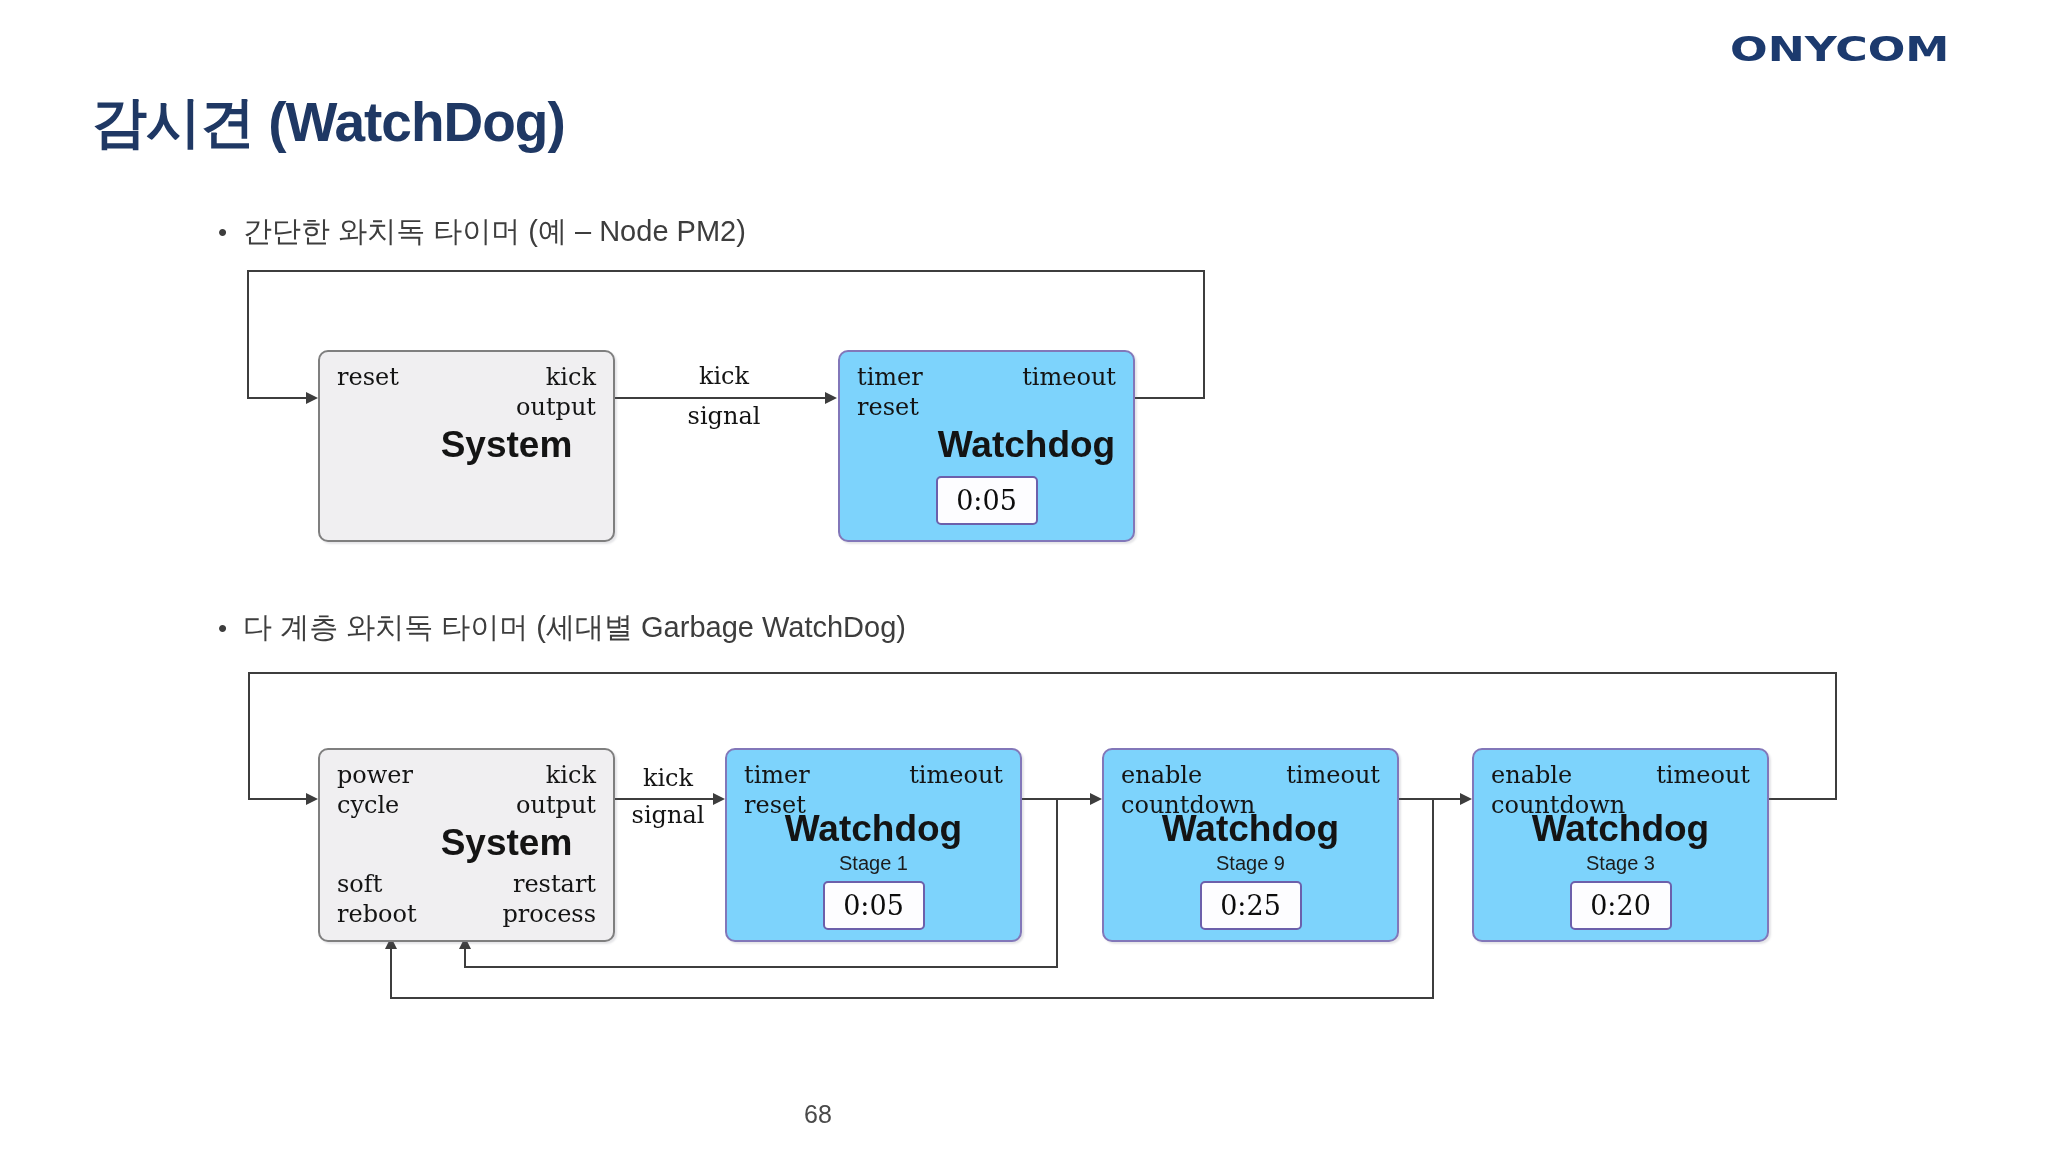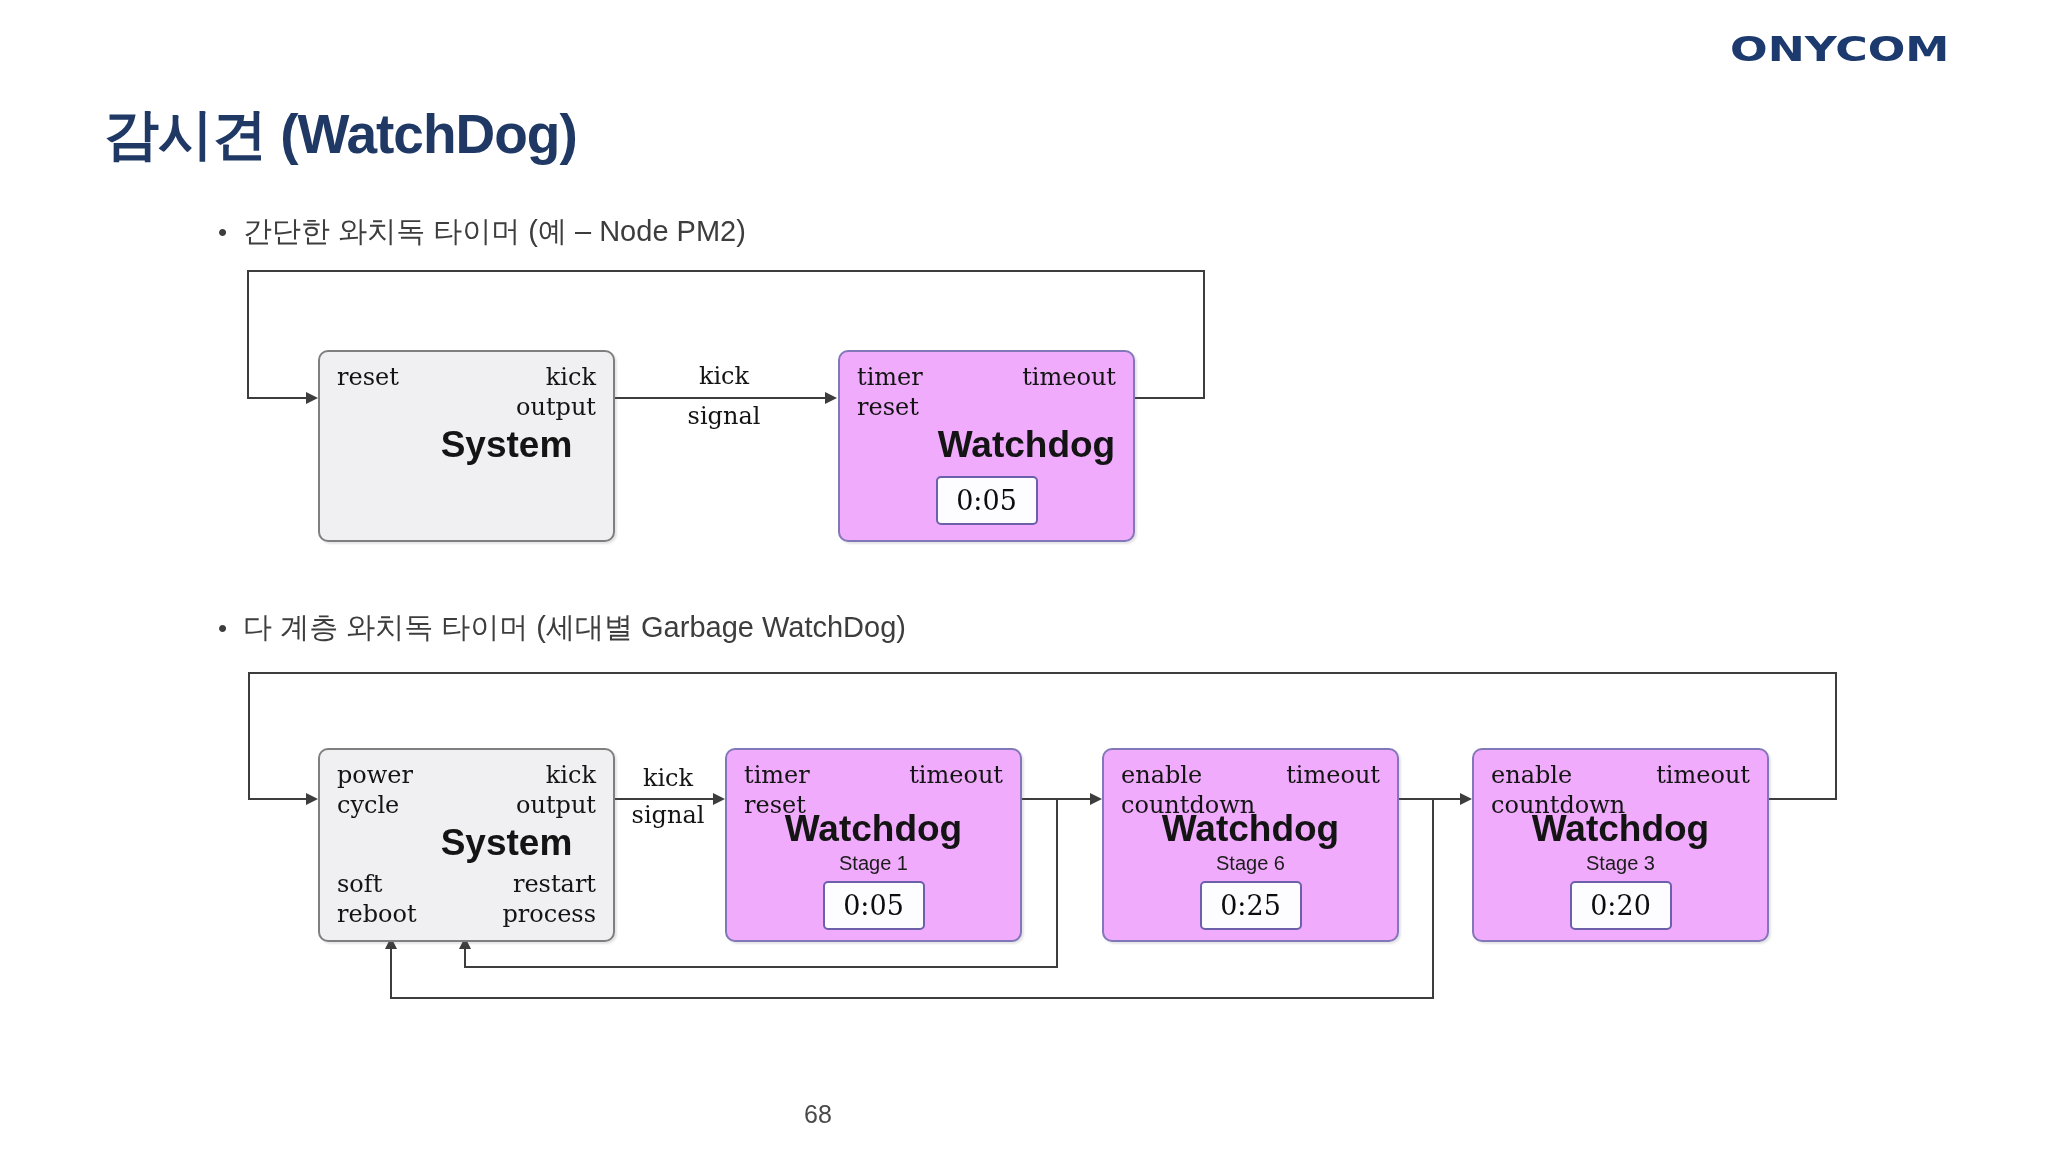--- a/index.html
+++ b/index.html
@@ -1,39 +1,39 @@
 <!DOCTYPE html>
 <html><head>
 <meta charset="utf-8">
 <style>
   html,body{margin:0;padding:0;background:#e9e9e9;}
   .slide{position:relative;width:2048px;height:1152px;background:#ffffff;overflow:hidden;
          font-family:"Liberation Sans",sans-serif;}
   .title{position:absolute;left:88px;top:82px;font-size:55px;font-weight:700;color:#1F3864;
-         letter-spacing:-1px;margin:16px;}
+         letter-spacing:-1px;margin:4px;}
   .logo{position:absolute;left:1730px;top:30px;font-size:41px;font-weight:900;color:#1C3A6E;
         letter-spacing:0px;transform:scale(1.08,0.82);transform-origin:top left;
         font-family:"DejaVu Sans",sans-serif;}
   .bullet{position:absolute;font-size:29px;color:#3d3d3d;display:flex;align-items:baseline;}
   .bullet .dot{font-size:26px;margin-right:16px;color:#3d3d3d;}
   .b1{left:218px;top:212px;}
   .b2{left:218px;top:608px;}
 
   
   .hline{position:absolute;height:2px;background:#3d3d3d;}
   .vline{position:absolute;width:2px;background:#3d3d3d;}
   .arr-r{position:absolute;width:0;height:0;border-top:6px solid transparent;
          border-bottom:6px solid transparent;border-left:12px solid #3d3d3d;}
   .arr-u{position:absolute;width:0;height:0;border-left:6px solid transparent;
          border-right:6px solid transparent;border-bottom:12px solid #3d3d3d;}
 
   .node{position:absolute;border-radius:10px;border:2px solid #888;
         box-shadow:2px 2px 2px rgba(110,110,130,0.18);}
   .node.gray{background:#F0EFF1;border-color:#7F7F7F;}
-  .node.purple{background:#f0abfc;border-color:#8277B9;}
+  .node.purple{background:#7dd3fc;border-color:#8277B9;}
 
   .port{position:absolute;font-family:"DejaVu Serif",serif;font-size:24px;line-height:30px;
         color:#141414;white-space:pre-line;}
   .port.tl{top:10px;left:17px;}
   .port.tr{top:10px;right:17px;text-align:right;}
   .port.bl{bottom:11px;left:17px;margin-top:32px;}
   .port.br{bottom:11px;right:17px;text-align:right;}
 
   .node-title{position:absolute;left:0;width:100%;text-align:center;
               font-weight:700;font-size:37px;color:#141414;}
@@ -143,21 +143,21 @@
     <div class="node-title t-stage">Watchdog</div>
     <div class="stage-label">Stage 1</div>
     <div class="chip c2">0:05</div>
   </div>
 
   <div class="node purple" style="left:1102px;top:748px;width:293px;height:190px;">
     <div class="port tl">enable
 countdown</div>
     <div class="port tr">timeout</div>
     <div class="node-title t-stage">Watchdog</div>
-    <div class="stage-label">Stage 6</div>
+    <div class="stage-label">Stage 9</div>
     <div class="chip c2">0:25</div>
   </div>
 
   <div class="node purple" style="left:1472px;top:748px;width:293px;height:190px;">
     <div class="port tl">enable
 countdown</div>
     <div class="port tr">timeout</div>
     <div class="node-title t-stage">Watchdog</div>
     <div class="stage-label">Stage 3</div>
     <div class="chip c2">0:20</div>

